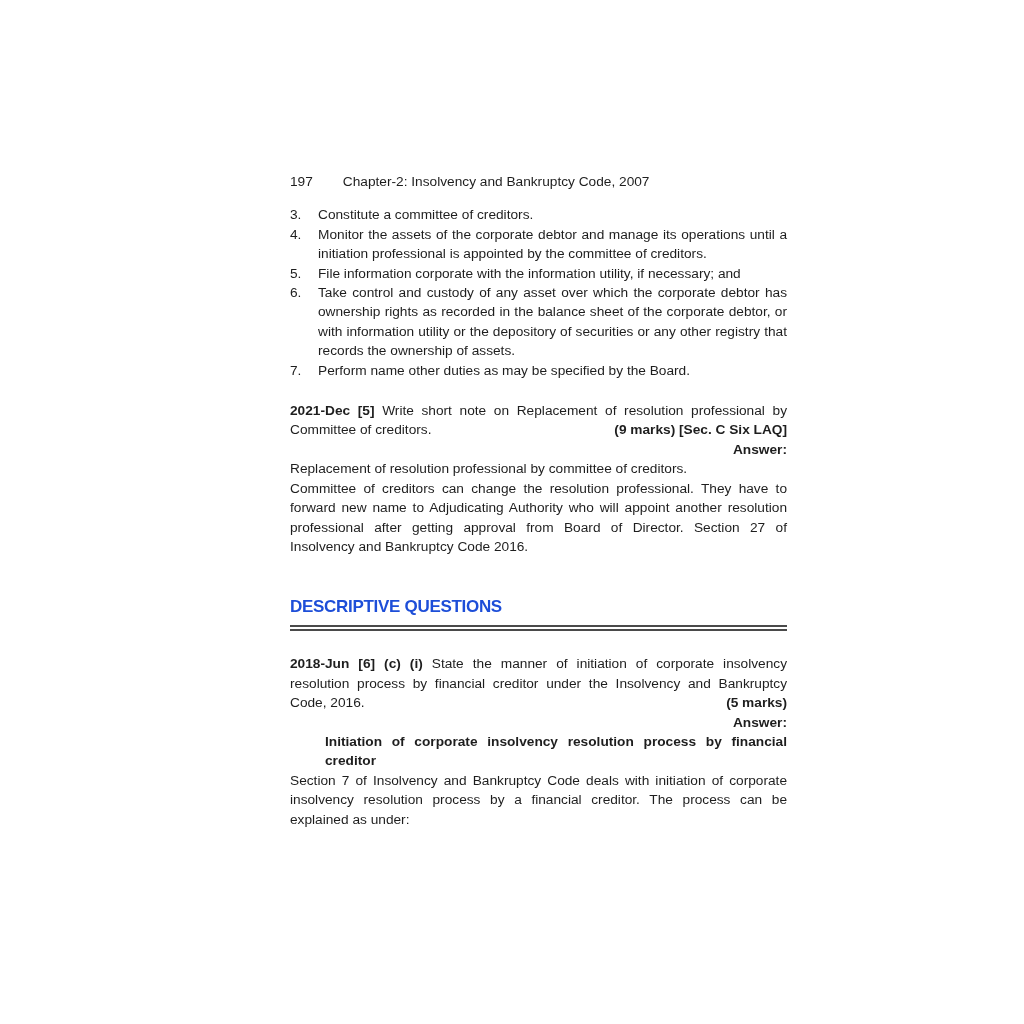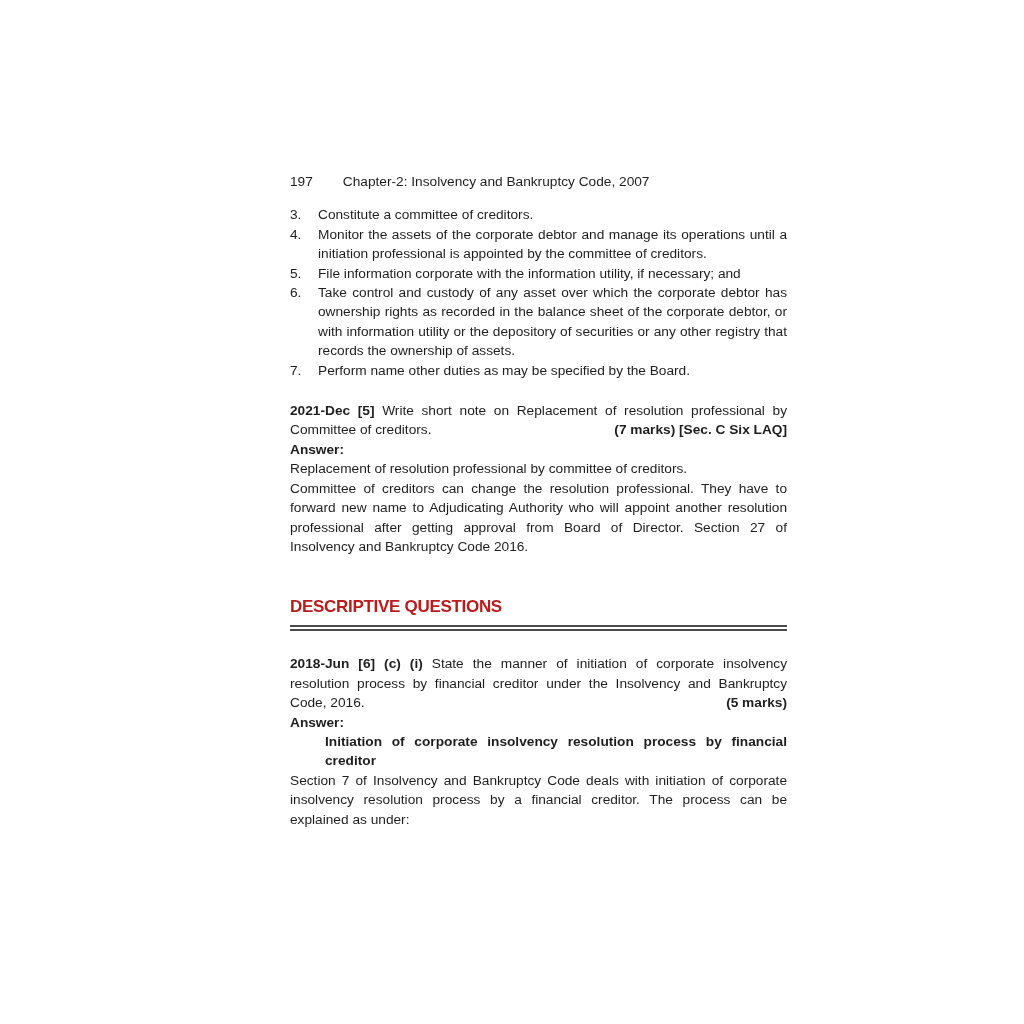--- a/index.html
+++ b/index.html
@@ -56,20 +56,21 @@
   .marks {
     position: absolute;
     right: 0;
     bottom: 0;
     font-weight: bold;
     white-space: nowrap;
   }
   .answer-label {
     font-weight: bold;
     margin: 0;
+    text-align: right;
   }
   .answer-line {
     margin: 0;
   }
   .answer-body {
     margin: 0;
     text-align: justify;
   }
   .answer-heading {
     margin: 0;
@@ -77,21 +78,21 @@
     text-align: justify;
     padding-left: 35px;
   }
   
   .section-heading {
     margin-top: 40px;
     font-size: 17px;
     line-height: 22px;
     font-weight: bold;
     letter-spacing: -0.3px;
-    color: #b91c1c;
+    color: #1d4ed8;
   }
   .double-rule {
     margin-top: 7px;
     margin-bottom: 23px;
     height: 2px;
     border-top: 2px solid #4a4a4a;
     border-bottom: 2px solid #4a4a4a;
   }
 </style>
 </head>
@@ -121,21 +122,21 @@
       <span class="list-num">6.</span>
       <span class="list-text">Take control and custody of any asset over which the corporate debtor has ownership rights as recorded in the balance sheet of the corporate debtor, or with information utility or the depository of securities or any other registry that records the ownership of assets.</span>
     </div>
     <div class="list-item">
       <span class="list-num">7.</span>
       <span class="list-text">Perform name other duties as may be specified by the Board.</span>
     </div>
   </div>
 
   <div class="qa-block">
-    <p class="question"><b class="q-label">2021-Dec [5]</b> <span>Write short note on Replacement of resolution professional by Committee of creditors.</span><span class="marks">(7 marks) [Sec. C Six LAQ]</span></p>
+    <p class="question"><b class="q-label">2021-Dec [5]</b> <span>Write short note on Replacement of resolution professional by Committee of creditors.</span><span class="marks">(9 marks) [Sec. C Six LAQ]</span></p>
     <p class="answer-label">Answer:</p>
     <p class="answer-line">Replacement of resolution professional by committee of creditors.</p>
     <p class="answer-body">Committee of creditors can change the resolution professional. They have to forward new name to Adjudicating Authority who will appoint another resolution professional after getting approval from Board of Director. Section 27 of Insolvency and Bankruptcy Code 2016.</p>
   </div>
 
   <div class="section-heading">DESCRIPTIVE QUESTIONS</div>
   <div class="double-rule"></div>
 
   <div class="qa-block">
     <p class="question"><b class="q-label">2018-Jun [6] (c) (i)</b> <span>State the manner of initiation of corporate insolvency resolution process by financial creditor under the Insolvency and Bankruptcy Code, 2016.</span><span class="marks">(5 marks)</span></p>

